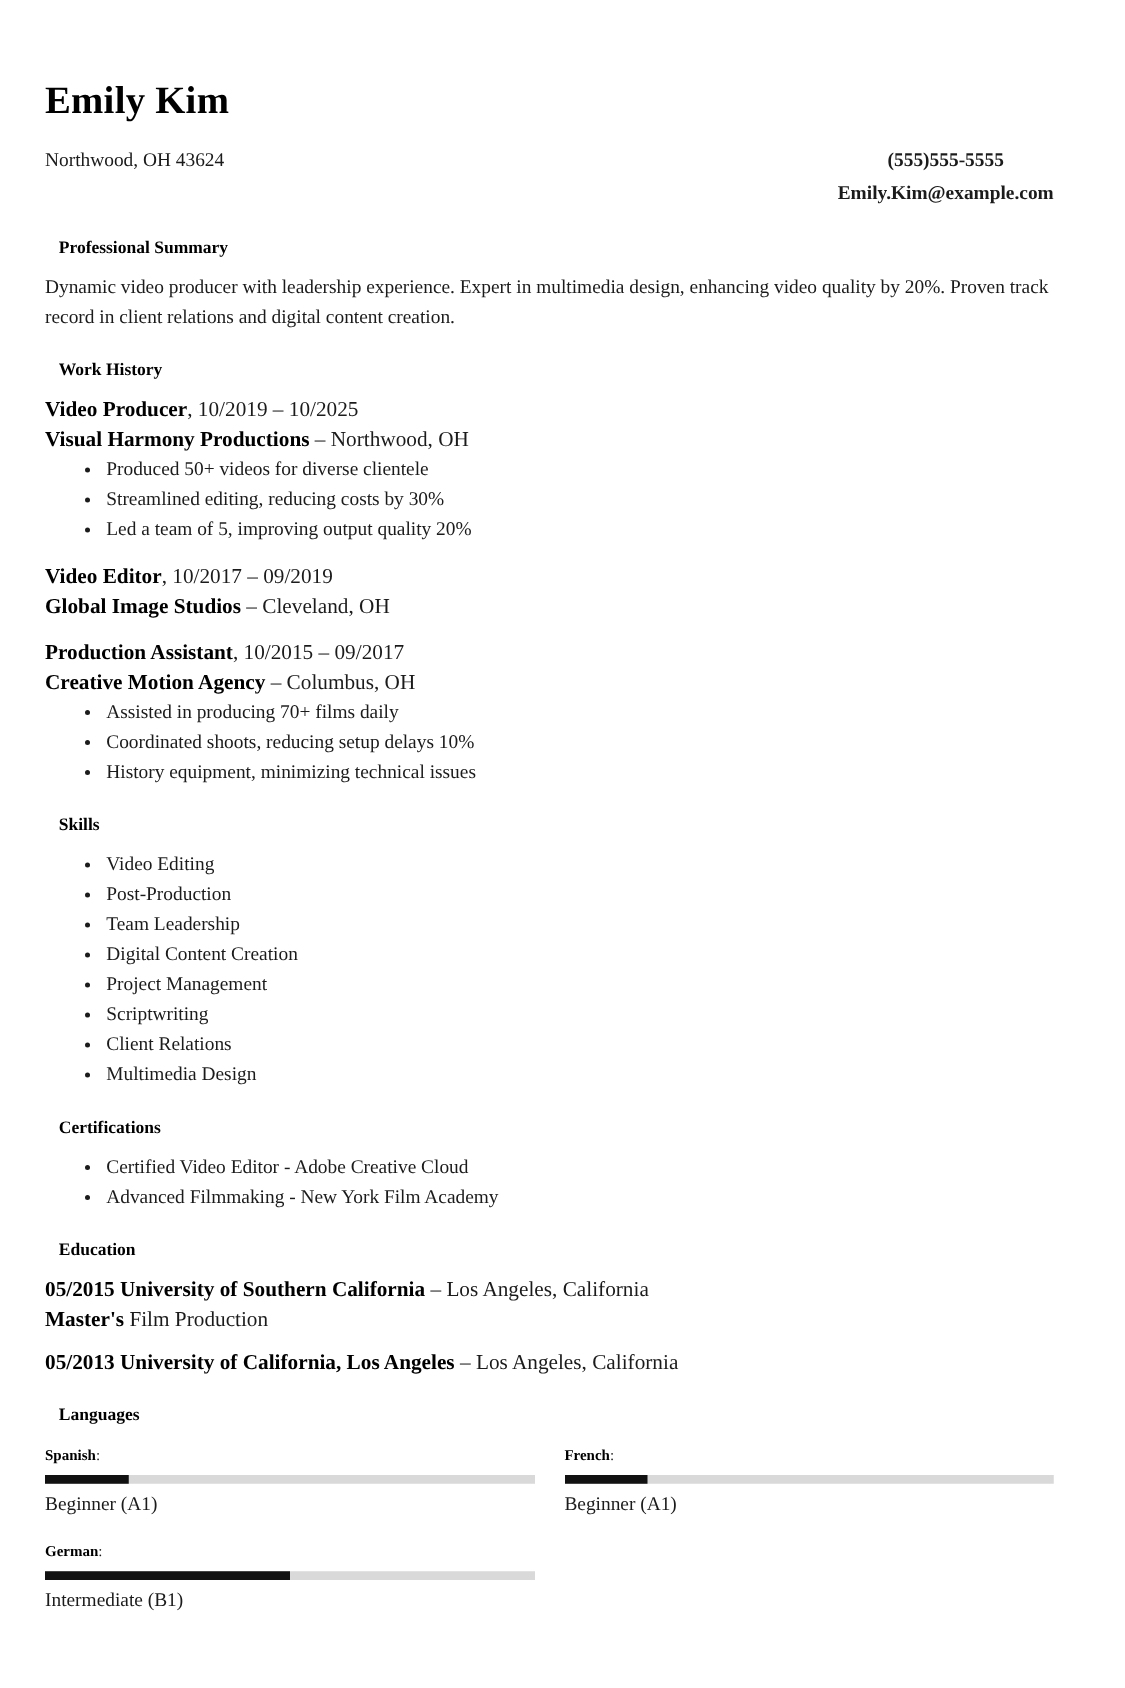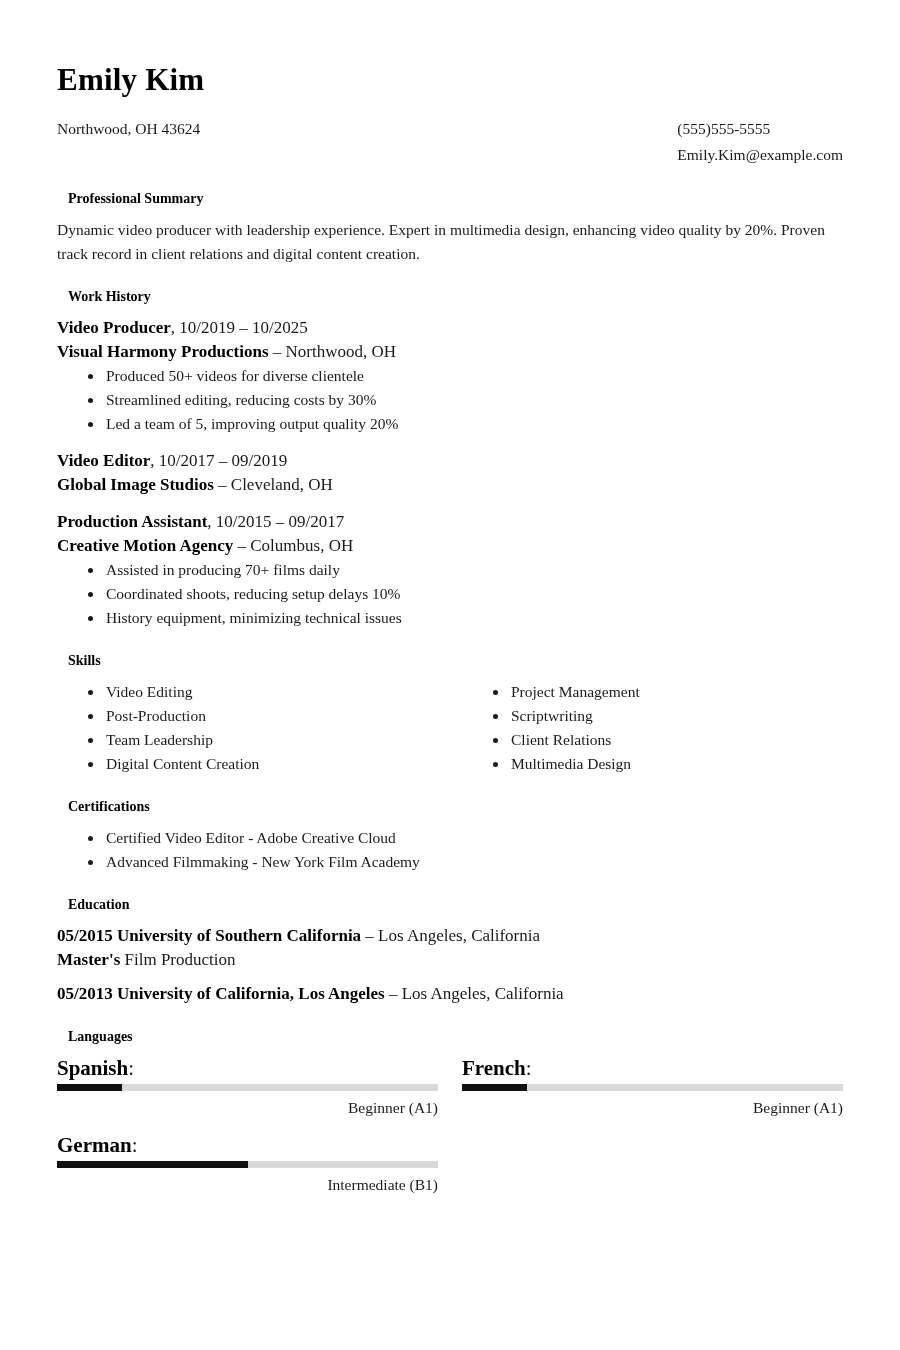--- a/index.html
+++ b/index.html
@@ -8,40 +8,40 @@
     width: 900px;
     height: 1350px;
     margin: 0 auto;
     font-family: "Liberation Serif", "DejaVu Serif", serif;
     color: #1b1b1b;
     overflow: hidden;
   }
   .page {
     width: 900px;
     height: 1350px;
-    padding: 62px 57px 0 57px;
+    padding: 62px 57px 0 36px;
     background: #ffffff;
     border-radius: 10px;
   }
   h1 {
     font-size: 31px;
     line-height: 36px;
     font-weight: bold;
     color: #000000;
     letter-spacing: 0.2px;
   }
   .contact-row {
     display: flex;
     justify-content: space-between;
     align-items: flex-start;
     margin-top: 18px;
     font-size: 15.5px;
     line-height: 26px;
   }
-  .contact-right { text-align: left; }
+  .contact-right { text-align: center; font-weight: bold; }
   h2 {
     font-size: 14px;
     line-height: 24px;
     font-weight: bold;
     color: #000000;
     margin-top: 19px;
     margin-bottom: 7px;
     margin-left: 11px;
   }
   .body-text, p {
@@ -53,43 +53,43 @@
   .job { margin-bottom: 13px; }
   ul {
     list-style: disc outside;
     padding-left: 47px;
     font-size: 15.5px;
     line-height: 24px;
   }
   li { padding-left: 2px; }
   .two-col {
     display: grid;
-    grid-template-columns: 1fr 1fr;
+    grid-template-columns: 1fr;
     column-gap: 24px;
   }
   .edu-entry { margin-bottom: 10px; }
   .lang-grid {
     display: grid;
     grid-template-columns: 1fr 1fr;
     column-gap: 24px;
     row-gap: 13px;
   }
-  .lang-label { font-size: 21px; line-height: 24px; }
+  .lang-label { font-size: 12px; line-height: 24px; }
   .bar-track {
     width: 100%;
     height: 7px;
     background: #d9d9d9;
     margin: 4px 0 5px 0;
     position: relative;
   }
   .bar-fill {
     height: 7px;
     background: #111111;
   }
-  .lang-level { font-size: 15.5px; line-height: 24px; text-align: right; }
+  .lang-level { font-size: 15.5px; line-height: 24px; }
 </style>
 </head>
 <body>
 
 <div class="page">
 
   <h1>Emily Kim</h1>
 
   <div class="contact-row">
     <div>Northwood, OH 43624</div>

